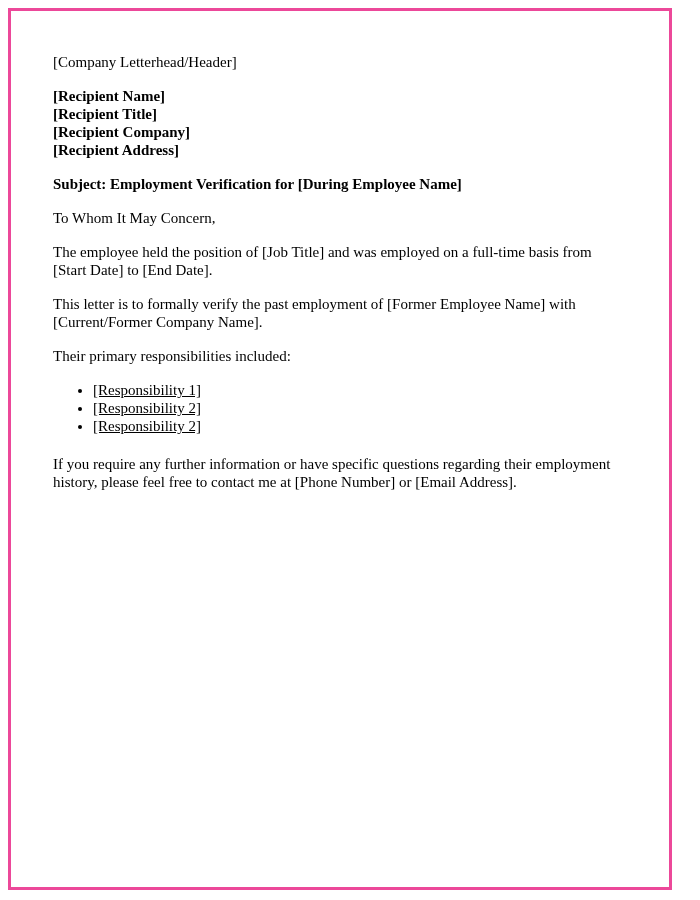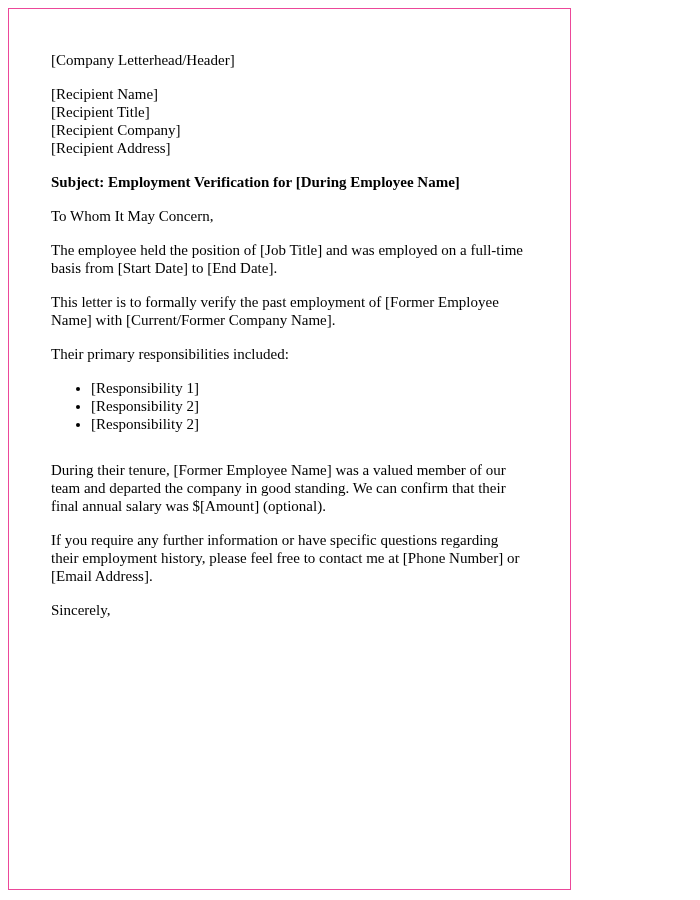--- a/index.html
+++ b/index.html
@@ -11,47 +11,49 @@
     width: 700px;
     height: 900px;
     position: relative;
     font-family: "Liberation Serif", serif;
     color: #000000;
   }
   .letter-frame {
     position: absolute;
     left: 8px;
     top: 8px;
-    width: 563px;
+    width: 664px;
     height: 882px;
-    border: 1px solid #ec4899;
+    border: 3px solid #ec4899;
     box-sizing: border-box;
     background: #ffffff;
   }
   .letter-content {
     padding: 42px 42px 0 42px;
     font-size: 15px;
     line-height: 18px;
   }
   .para {
     margin: 0 0 16px 0;
   }
   .line-block {
     margin: 0 0 16px 0;
+    font-weight: bold;
   }
   .line-block div {
     line-height: 18px;
   }
   .subject {
     font-weight: bold;
   }
   ul.resp-list {
-    margin: 0 0 28px 0;
+    margin: 0 0 20px 0;
     padding: 0 0 0 40px;
     list-style-type: disc;
+    text-decoration: underline;
   }
   ul.resp-list li {
     line-height: 18px;
     margin: 0;
   }
 </style>
 </head>
 <body>
 
 <div class="letter-frame">
@@ -76,21 +78,19 @@
     <p class="para">This letter is to formally verify the past employment of [Former Employee Name] with [Current/Former Company Name].</p>
 
     <p class="para">Their primary responsibilities included:</p>
 
     <ul class="resp-list">
       <li>[Responsibility 1]</li>
       <li>[Responsibility 2]</li>
       <li>[Responsibility 2]</li>
     </ul>
 
-    <p class="para">During their tenure, [Former Employee Name] was a valued member of our team and departed the company in good standing. We can confirm that their final annual salary was $[Amount] (optional).</p>
 
     <p class="para">If you require any further information or have specific questions regarding their employment history, please feel free to contact me at [Phone Number] or [Email Address].</p>
 
-    <p class="para">Sincerely,</p>
 
 
   </div>
 </div>
 
 </body></html>

